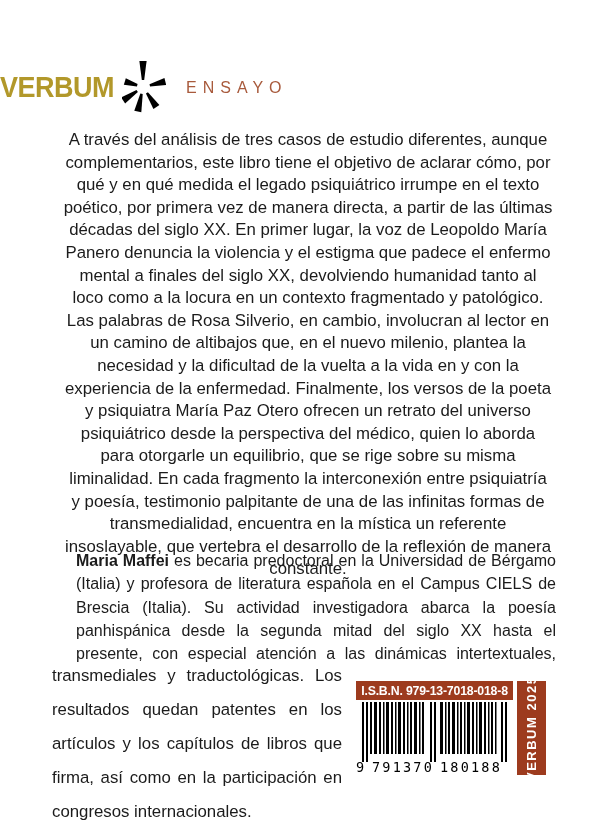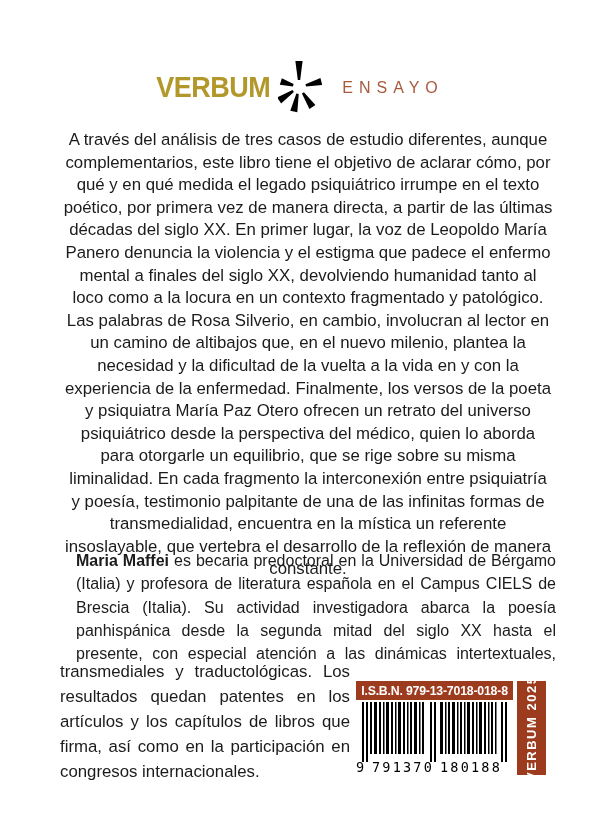--- a/index.html
+++ b/index.html
@@ -8,21 +8,21 @@
     background: var(--page_bg, #fff);
     font-family: "Liberation Sans", sans-serif;
     position: relative;
     overflow: hidden;
   }
   .cover { position: absolute; inset: 0; }
 
   
   .logo-row {
     position: absolute; top: 56px; left: 0; right: 0; height: 62px;
-    display: flex; align-items: center; justify-content: center;
+    display: flex; align-items: center; justify-content: flex-start;
   }
   .brand {
     font-size: 27px; font-weight: 800; letter-spacing: -0.5px;
     color: var(--gold); transform: scaleY(1.08);
   }
   .star-icon { margin: 0 4px 0 8px; display: block; }
   .collection {
     font-size: 16px; font-weight: 400; letter-spacing: 6px;
     color: var(--sienna); margin-left: 16px; margin-top: 2px;
   }
@@ -35,22 +35,22 @@
   }
 
   
   .bio-part1 {
     position: absolute; top: 549px; left: 76px; width: 480px;
     font-size: 16px; line-height: 23.3px;
     text-align: justify; text-align-last: justify;
     color: var(--text); margin: 0;
   }
   .bio-part2 {
-    position: absolute; top: 659px; left: 60px; width: 290px;
-    font-size: 16.8px; line-height: 25px;
+    position: absolute; top: 659px; left: 52px; width: 290px;
+    font-size: 16.8px; line-height: 34px;
     text-align: justify; color: var(--text); margin: 0;
   }
   .bio-part1 b { font-weight: 700; }
 
   
   .isbn-block {
     position: absolute; left: 356px; top: 681px; width: 190px; height: 94px;
     display: flex; gap: 4px;
   }
   .isbn-main { width: 157px; display: flex; flex-direction: column; }

